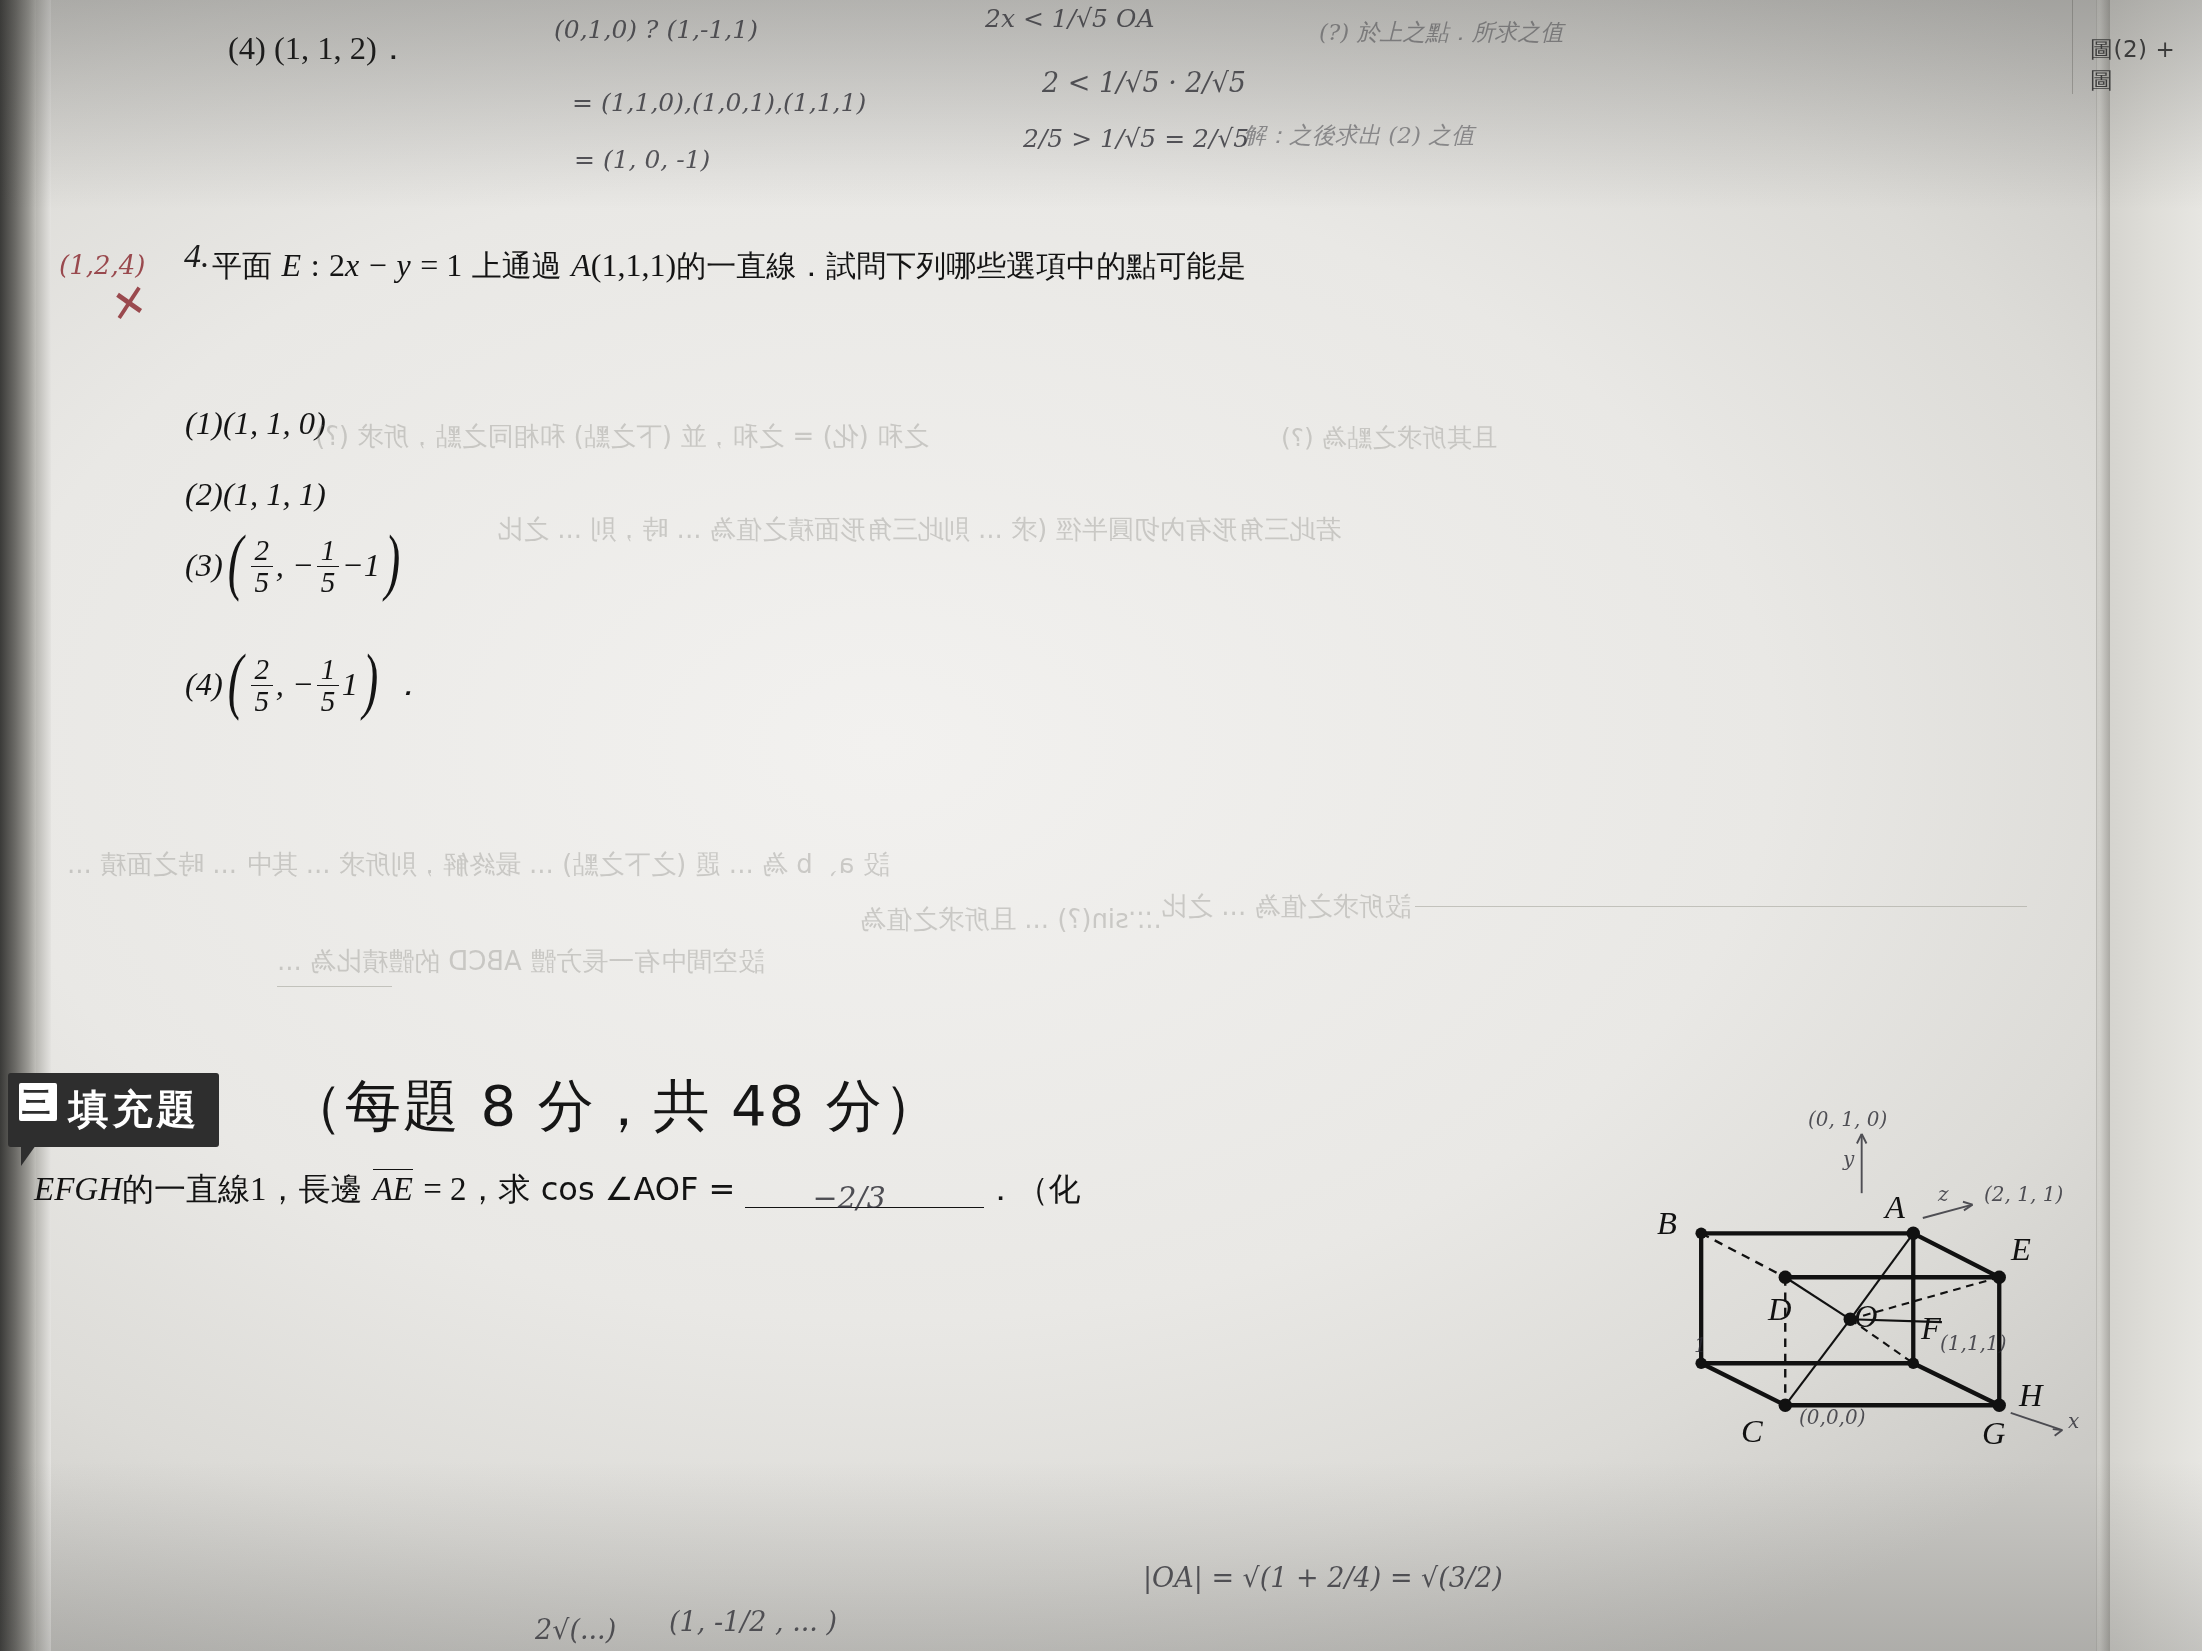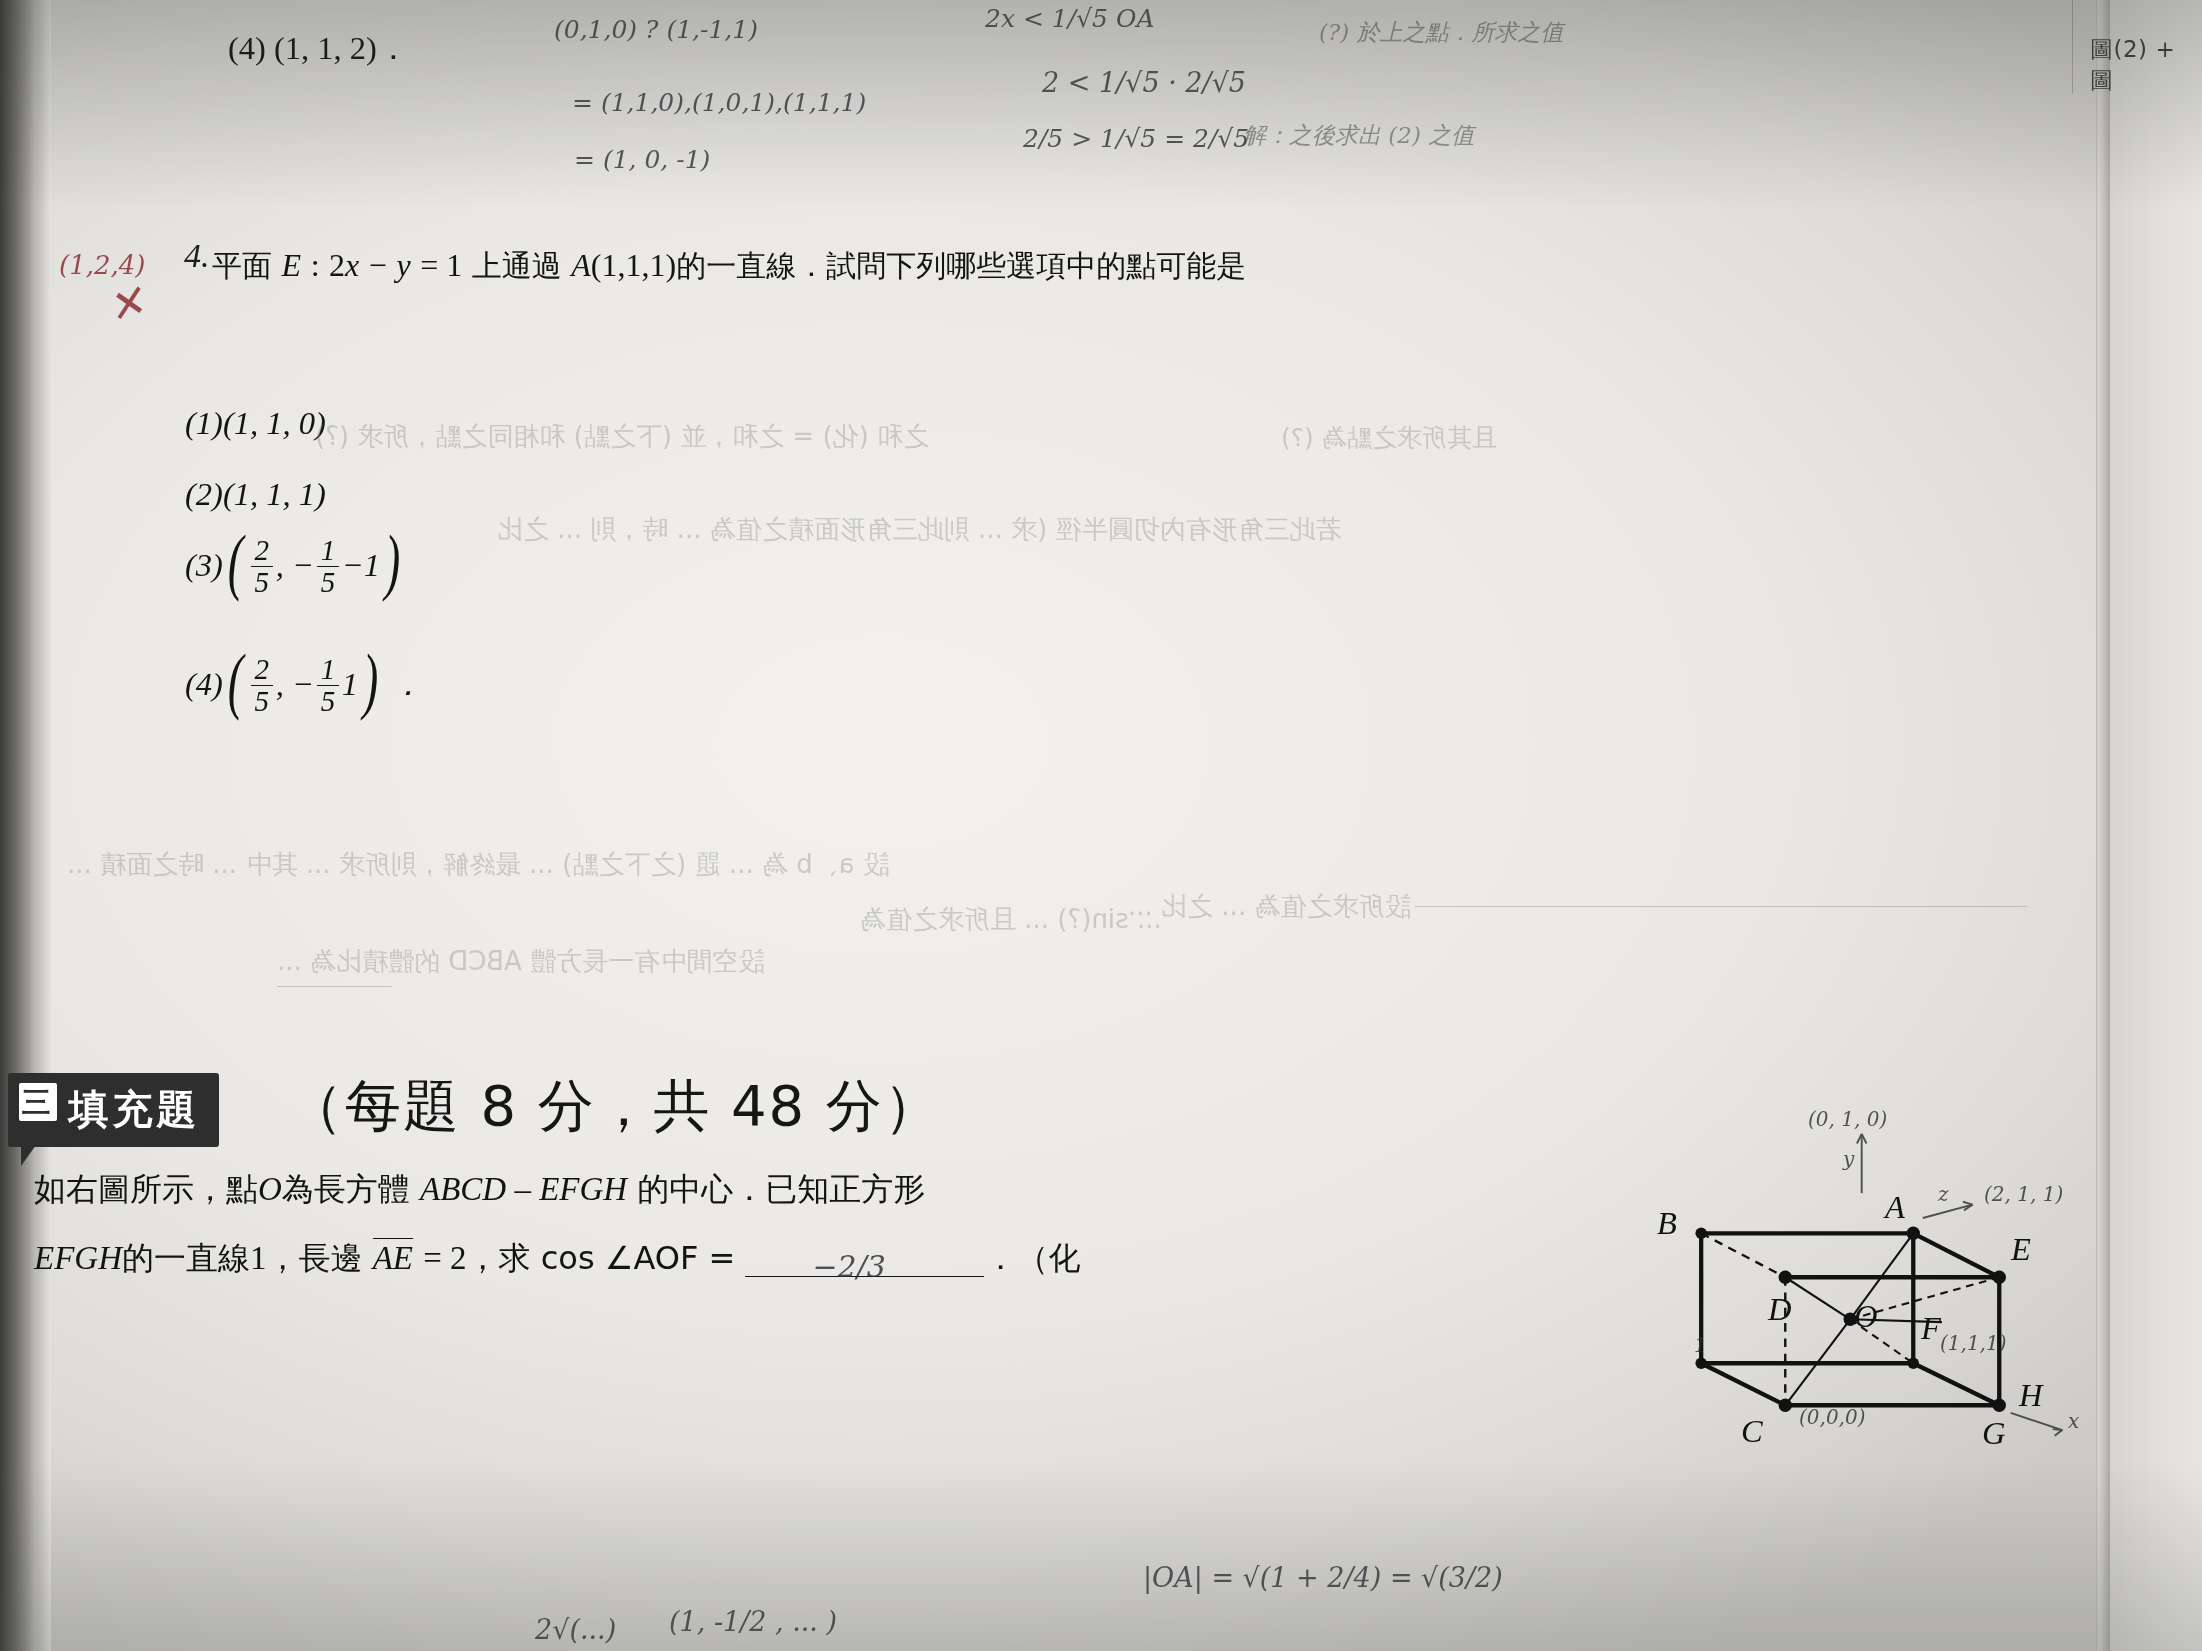--- a/index.html
+++ b/index.html
@@ -305,23 +305,20 @@
   <div id="fill-section">
     <div class="banner">
       <span class="trisym">三</span>
       <span>填充題</span>
     </div>
   </div>
   <div class="banner-note cjk">（每題 8 分，共 48 分）</div>
 
   <div id="fq1">
     <div class="fline">
-      <span>如右圖所示，點</span><span class="mi">O</span><span>為長方體</span>&nbsp;<span class="mi">ABCD – EFGH</span>&nbsp;<span>的中心．已知正方形</span>
-    </div>
-    <div class="fline">
       <span class="mi">EFGH</span><span>的一直線</span><span class="mn">1</span><span>，長邊</span>&nbsp;<span class="mi overline">AE</span>&nbsp;<span class="mn">= 2</span><span>，求 cos ∠AOF =</span>&nbsp;<span class="blank"><span class="ans">−2/3</span></span><span>．（化</span>
     </div>
   </div>
 
   <div class="hand" style="left:1143px; top:1562px; font-size:27px;">|OA| = √(1 + 2/4) = √(3/2)</div>
   <div class="hand" style="left:669px; top:1606px; font-size:27px;">(1, -1/2 , ... )</div>
   <div class="hand" style="left:535px; top:1614px; font-size:27px;">2√(...)</div>
 
   <div id="cube">
     <svg width="535" height="535" viewBox="0 0 560 560">

